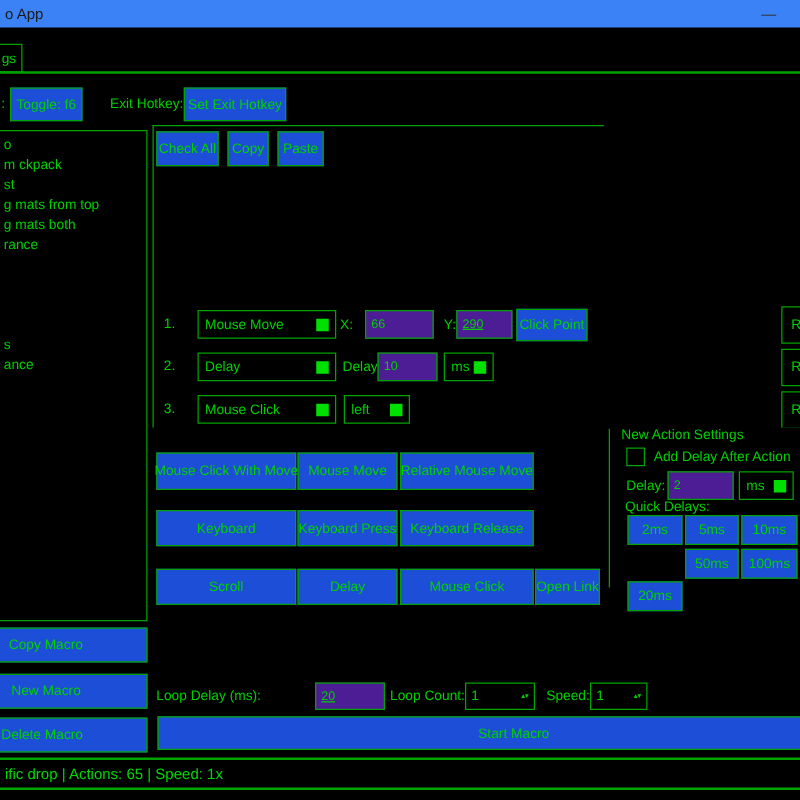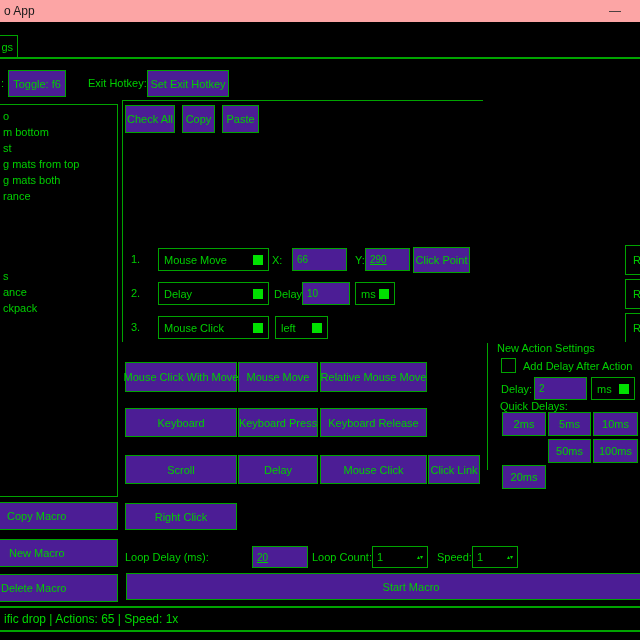--- a/index.html
+++ b/index.html
@@ -7,27 +7,27 @@
     --bd:#00a400;
     --sq:#00e000;
     --bright:#00d800;
   }
   *{box-sizing:border-box;margin:0;padding:0}
   html,body{width:640px;height:640px;background:#000;overflow:hidden}
   body{font-family:"Liberation Sans",sans-serif}
   .screen{position:relative;width:640px;height:640px;background:#000;overflow:hidden}
   .lbl{position:absolute;color:var(--tx);font-size:11px;white-space:nowrap;line-height:13px}
   .btn{position:absolute;display:flex;align-items:center;justify-content:center;
-       background:#4c1d95;border:1px solid var(--bd);color:var(--tx);font-size:11px;white-space:nowrap}
+       background:#1d4ed8;border:1px solid var(--bd);color:var(--tx);font-size:11px;white-space:nowrap}
   .inp{position:absolute;background:#4c1d95;border:1px solid var(--bd);color:var(--tx);
        font-size:10px;padding:0 0 0 4px;font-family:"Liberation Sans",sans-serif;outline:none}
   .dd{position:absolute;display:flex;align-items:center;justify-content:space-between;
       background:#000;border:1px solid var(--bd);color:var(--tx);font-size:11px;padding:0 5px}
   .sq{width:10px;height:10px;background:var(--sq);flex:0 0 auto}
-  .titlebar{position:absolute;left:0;top:0;width:640px;height:22px;background:#fca5a5;
+  .titlebar{position:absolute;left:0;top:0;width:640px;height:22px;background:#3b82f6;
             display:flex;align-items:center;color:#1a1a1a;font-size:12px}
   .title-text{position:absolute;left:4px;top:4px}
   .min-btn{position:absolute;left:595px;top:0;width:40px;height:22px;display:flex;
            align-items:center;justify-content:center;color:#333;font-size:12px}
   .menutab{position:absolute;left:-22px;top:35px;width:40px;height:23px;border:1px solid var(--bd);
            display:flex;align-items:center;justify-content:flex-end;padding-right:4px;
            color:var(--tx);font-size:11px;background:#000}
   .hline-main{position:absolute;left:-10px;top:57px;width:660px;height:2px;background:var(--bd)}
   .listbox{position:absolute;left:-30px;top:104px;width:148px;height:393px;border:1px solid var(--bd);
            overflow:hidden;padding:3px 0 0 32px}
@@ -61,32 +61,31 @@
   <div class="menutab">gs</div>
   <div class="hline-main"></div>
 
   <span class="lbl" style="left:1px;top:77px">:</span>
   <div class="btn" style="left:8px;top:70px;width:58px;height:27px">Toggle: f6</div>
   <span class="lbl" style="left:88px;top:77px">Exit Hotkey:</span>
   <div class="btn" style="left:147px;top:70px;width:82px;height:27px">Set Exit Hotkey</div>
 
   <div class="listbox">
       <div class="list-item">o</div>
-      <div class="list-item">m bottom</div>
+      <div class="list-item">m ckpack</div>
       <div class="list-item">st</div>
       <div class="list-item">g mats from top</div>
       <div class="list-item">g mats both</div>
       <div class="list-item">rance</div>
       <div class="list-item">&nbsp;</div>
       <div class="list-item">&nbsp;</div>
       <div class="list-item">&nbsp;</div>
       <div class="list-item">&nbsp;</div>
       <div class="list-item">s</div>
       <div class="list-item">ance</div>
-      <div class="list-item">ckpack</div>
     </div>
 
   <div class="panel-hline"></div>
   <div class="panel-vline"></div>
 
   <div class="rows-clip">
     <div class="btn" style="left:3px;top:5px;width:50px;height:28px">Check All</div>
     <div class="btn" style="left:60px;top:5px;width:33px;height:28px">Copy</div>
     <div class="btn" style="left:100px;top:5px;width:37px;height:28px">Paste</div>
 
@@ -138,23 +137,22 @@
   <div class="btn" style="left:238px;top:362px;width:80px;height:30px">Mouse Move</div>
   <div class="btn" style="left:320px;top:362px;width:107px;height:30px">Relative Mouse Move</div>
 
   <div class="btn" style="left:125px;top:408px;width:112px;height:29px">Keyboard</div>
   <div class="btn" style="left:238px;top:408px;width:80px;height:29px">Keyboard Press</div>
   <div class="btn" style="left:320px;top:408px;width:107px;height:29px">Keyboard Release</div>
 
   <div class="btn" style="left:125px;top:455px;width:112px;height:29px">Scroll</div>
   <div class="btn" style="left:238px;top:455px;width:80px;height:29px">Delay</div>
   <div class="btn" style="left:320px;top:455px;width:107px;height:29px">Mouse Click</div>
-  <div class="btn" style="left:428px;top:455px;width:52px;height:29px">Click Link</div>
+  <div class="btn" style="left:428px;top:455px;width:52px;height:29px">Open Link</div>
 
-  <div class="btn" style="left:125px;top:503px;width:112px;height:27px">Right Click</div>
 
   <div class="vline-nas"></div>
   <span class="lbl" style="left:497px;top:342px">New Action Settings</span>
   <span class="cb" style="left:501px;top:358px"></span>
   <span class="lbl" style="left:523px;top:360px">Add Delay After Action</span>
   <span class="lbl" style="left:501px;top:383px">Delay:</span>
   <input class="inp" style="left: 534px; top: 377px; width: 53px; height: 23px;" value="2">
   <div class="dd" style="left:591px;top:377px;width:44px;height:23px">
     <span>ms</span>
     <span class="sq"></span>

